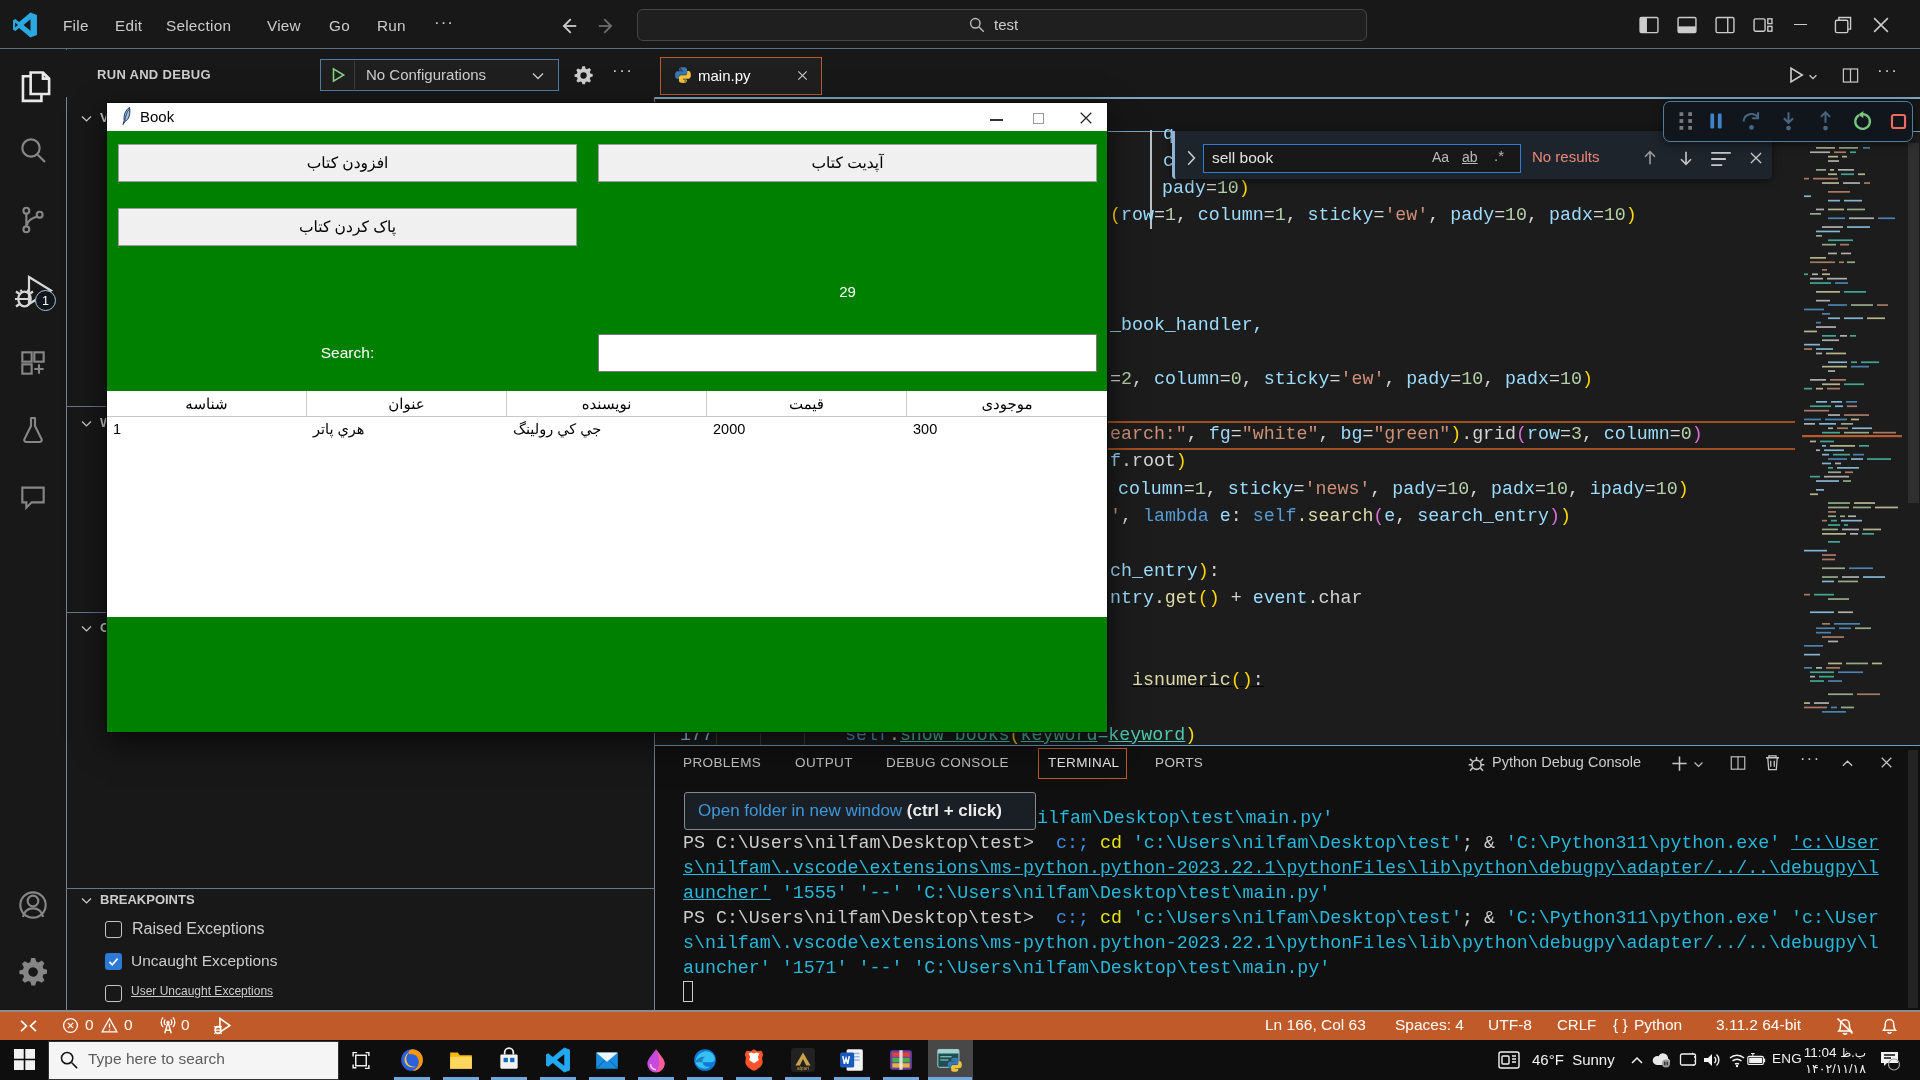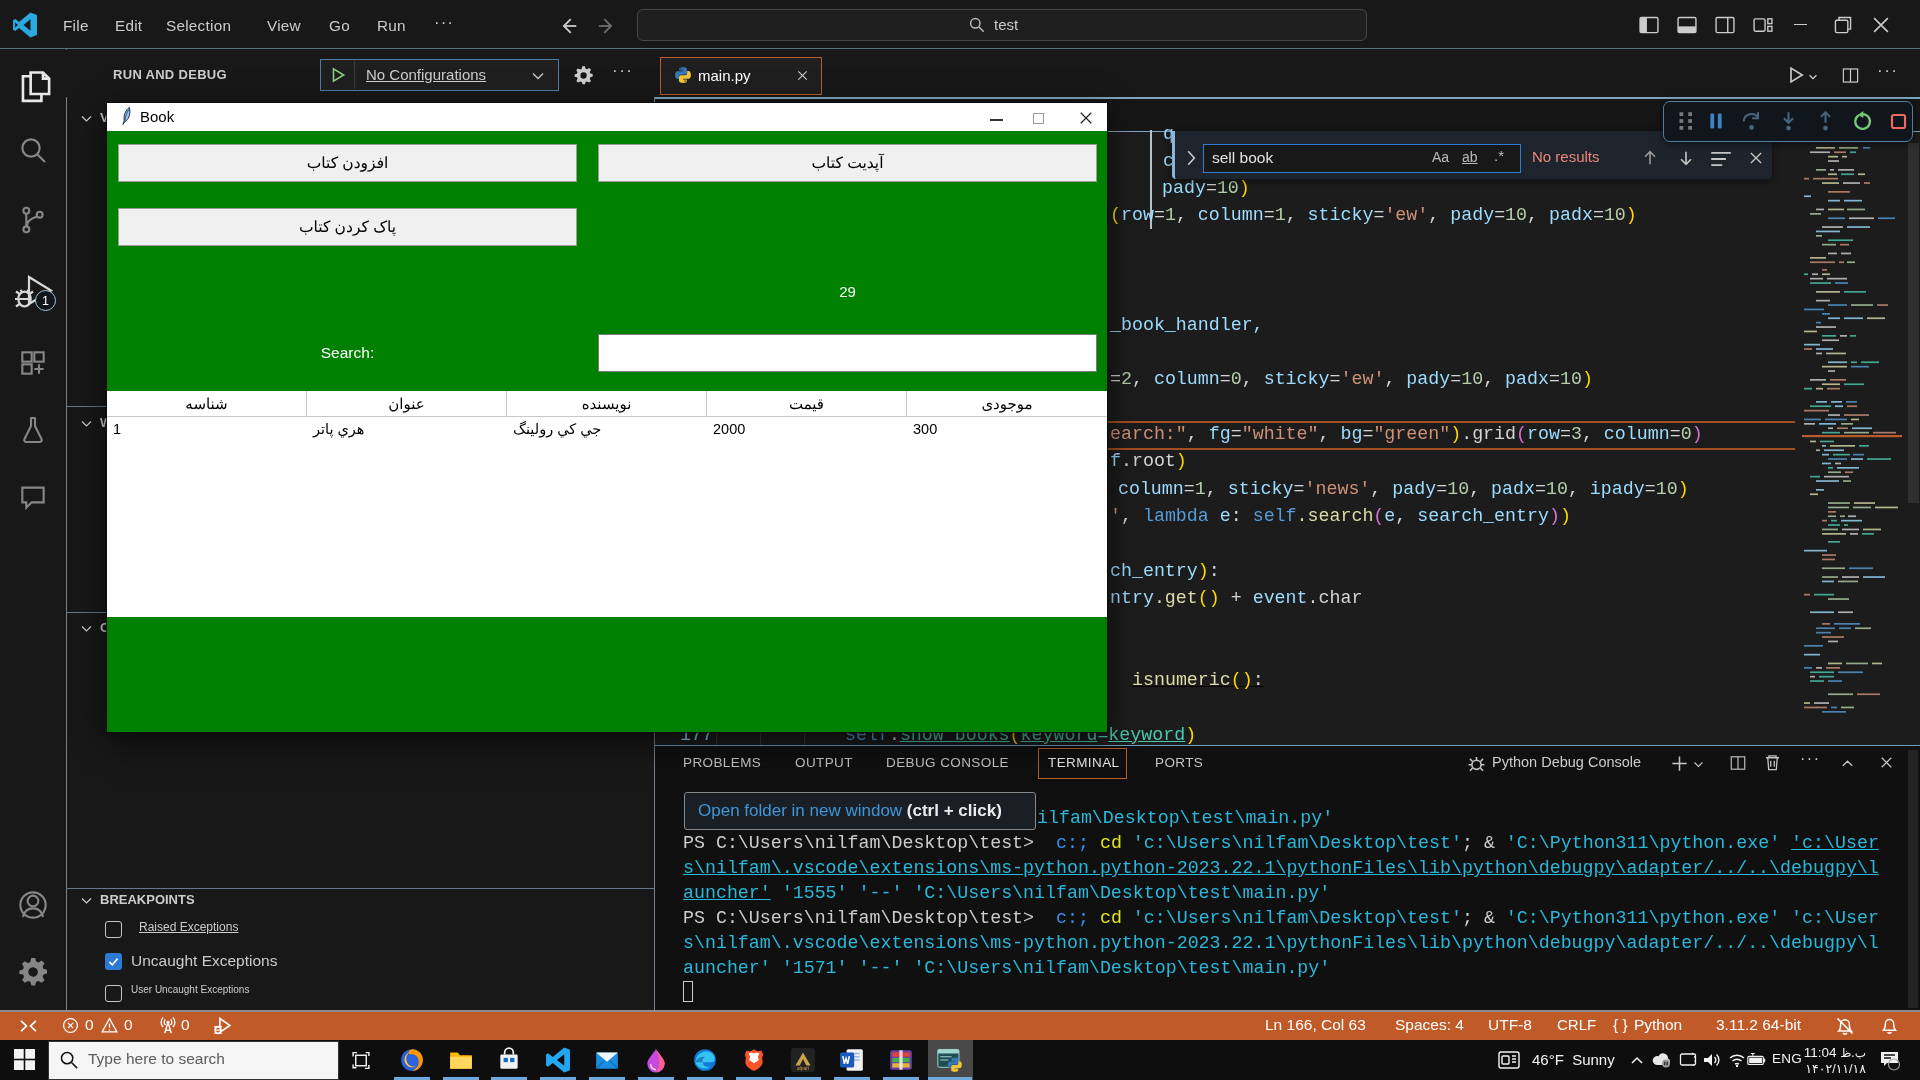--- a/index.html
+++ b/index.html
@@ -84,29 +84,29 @@
     </div>
 <div class="abs" style="left:1870px;top:14px;width:22px;height:22px;">
       <svg width="22" height="22" viewBox="0 0 16 16" fill="none" stroke="#cccccc" stroke-width="1.1">
         <path d="M3 3 L13 13 M13 3 L3 13"></path>
       </svg>
     </div>
 
 <div class="abs" style="left:0;top:48px;width:1920px;height:1px;background:#57707e;"></div>
 <div class="abs" style="left:66px;top:49px;width:1px;height:48px;background:#57707e;"></div>
 <div class="abs" style="left:0;top:50px;width:1920px;height:47px;background:#181818;"></div>
-<div class="abs ui" style="left:97px;top:67px;font-size:13px;font-weight:700;letter-spacing:.3px;margin-left:16px;">RUN AND DEBUG</div>
+<div class="abs ui" style="left:97px;top:67px;font-size:13px;font-weight:700;letter-spacing:.3px;">RUN AND DEBUG</div>
 <div class="abs" style="left:320px;top:59px;width:239px;height:32px;border:1px solid #4e7ca3;background:#1f1f1f;"></div>
 <div class="abs" style="left:329px;top:66px;width:18px;height:18px;">
       <svg width="18" height="18" viewBox="0 0 16 16">
         <path d="M4 2.5 L13 8 L4 13.5 Z" fill="none" stroke="#89d185" stroke-width="1.4"></path>
       </svg>
     </div>
 <div class="abs" style="left:354px;top:61px;width:1px;height:28px;background:#3c3c3c;"></div>
-<div class="abs ui" style="left:366px;top:66px;font-size:15px;text-decoration:underline;">No Configurations</div>
+<div class="abs ui" style="left:366px;top:66px;font-size:15px;">No Configurations</div>
 <div class="abs" style="left:530px;top:69px;">
       <svg width="16" height="14" viewBox="0 0 16 14" fill="none" stroke="#cccccc" stroke-width="1.3">
         <path d="M3 4.5 L8 9.5 L13 4.5"></path>
       </svg>
     </div>
 <div class="abs" style="left:573px;top:65px;">
       <svg width="21" height="21" viewBox="0 0 16 16" fill="#cccccc">
         <path d="M9.1 1l.5 1.8 1.1.4 1.7-.9 1.3 1.3-.9 1.7.4 1.1 1.8.5v1.9l-1.8.5-.4 1.1.9 1.7-1.3 1.3-1.7-.9-1.1.4-.5 1.8H7.2l-.5-1.8-1.1-.4-1.7.9-1.3-1.3.9-1.7-.4-1.1L1.2 9V7.2L3 6.7l.4-1.1-.9-1.7 1.3-1.3 1.7.9 1.1-.4L7.1 1h2zm-1 4.6A2.4 2.4 0 1 0 8 10.4 2.4 2.4 0 0 0 8.1 5.6z"></path>
       </svg>
     </div>
@@ -220,30 +220,30 @@
 <svg class="abs" style="left:80px;top:622px;" width="13" height="13" viewBox="0 0 16 16" fill="none" stroke="#cccccc" stroke-width="1.6">
       <path d="M2.5 5.5 L8 11 L13.5 5.5"></path>
     </svg>
 <div class="abs ui" style="left:100px;top:620px;font-size:13px;font-weight:700;">CALL STACK</div>
 <div class="abs" style="left:66px;top:888px;width:589px;height:1px;background:#65788c;"></div>
 <svg class="abs" style="left:80px;top:894px;" width="13" height="13" viewBox="0 0 16 16" fill="none" stroke="#cccccc" stroke-width="1.6">
       <path d="M2.5 5.5 L8 11 L13.5 5.5"></path>
     </svg>
 <div class="abs ui" style="left:100px;top:892px;font-size:13px;font-weight:700;">BREAKPOINTS</div>
 <div class="abs" style="left:105px;top:921px;width:17px;height:17px;border:1.5px solid #c5c5c5;border-radius:3px;background:#181818;"></div>
-<div class="abs ui" style="left:139px;top:920px;font-size:12px;text-decoration:underline;">Raised Exceptions</div>
+<div class="abs ui" style="left:132px;top:920px;font-size:16px;">Raised Exceptions</div>
 <div class="abs" style="left:105px;top:953px;width:17px;height:17px;border-radius:3px;background:#2d7ad4;"></div>
 <div class="abs" style="left:107px;top:955px;">
       <svg width="13" height="13" viewBox="0 0 16 16" fill="none" stroke="#ffffff" stroke-width="2">
         <path d="M3 8.5 L6.5 12 L13 4.5"></path>
       </svg>
     </div>
 <div class="abs ui" style="left:131px;top:952px;font-size:15.5px;">Uncaught Exceptions</div>
 <div class="abs" style="left:105px;top:985px;width:17px;height:17px;border:1.5px solid #c5c5c5;border-radius:3px;background:#181818;"></div>
-<div class="abs ui" style="left:131px;top:984px;font-size:10px;">User Uncaught Exceptions</div>
+<div class="abs ui" style="left:131px;top:984px;font-size:12px;text-decoration:underline;">User Uncaught Exceptions</div>
 
 <div class="abs" style="left:655px;top:97px;width:1265px;height:648px;background:#1c1c1c;overflow:hidden;" id="editor">
   <div class="abs" style="left:0;top:0;width:1265px;height:34px;background:#161616;"></div>
   <div class="abs" style="left:0;top:0;width:1265px;height:1.5px;background:#7ea6c0;"></div>
   <div class="abs" style="left:0;top:33.5px;width:1265px;height:1.5px;background:#7ea6c0;"></div>
   <div class="abs" style="left:495px;top:33px;width:1.5px;height:99px;background:#b8c2c6;"></div>
 
   <div class="abs" style="left:0px;top:324px;width:1140px;height:1.5px;background:rgba(198,91,35,.8);"></div>
   <div class="abs" style="left:0px;top:351px;width:1140px;height:1.5px;background:rgba(198,91,35,.8);"></div>
   <div id="codelines">

